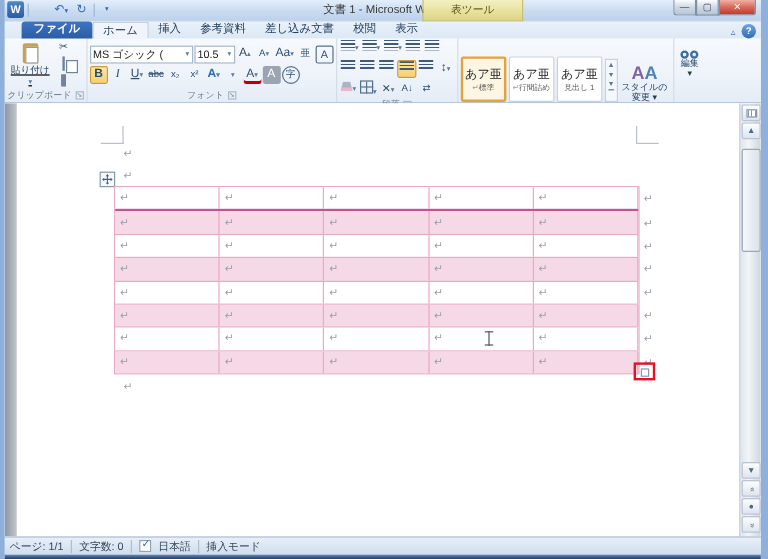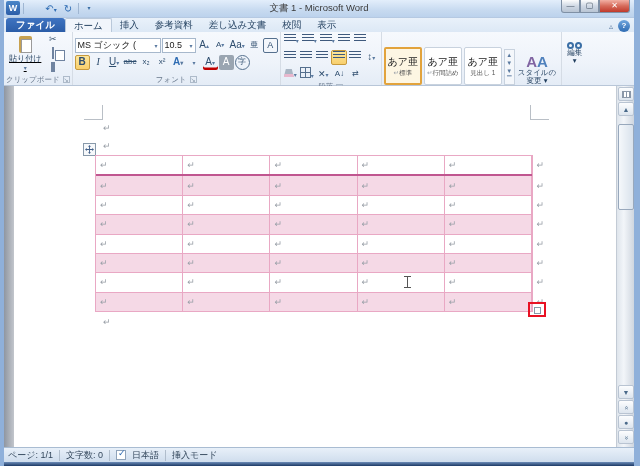--- a/index.html
+++ b/index.html
@@ -32,21 +32,21 @@
   .win-controls { position:absolute; right:4px; top:0; display:flex; }
   .win-btn { width:19px; height:13px; border:1px solid #7f90a5; border-top:none;
     background:linear-gradient(#fdfdfd,#cfd8e4 50%,#b9c5d4); color:#3d4c5e;
     font-size:8px; text-align:center; line-height:12px; }
   .win-btn.close { width:31px; background:linear-gradient(#f2b0a4,#d66a5a 50%,#c0392b);
     color:#fff; border-bottom-right-radius:3px; }
   .win-btn.min { border-bottom-left-radius:3px; }
 
   
   .tabrow { position:relative; display:flex; align-items:flex-end; height:14px;
-    background:linear-gradient(#e9f1fa,#dce8f5); padding-left:2px; }
+    background:linear-gradient(#e9f1fa,#dce8f5); padding-left:14px; }
   .tab { font-size:9.5px; color:#1e3c5c; padding:1px 8px 1px; white-space:nowrap;
     height:14px; line-height:12px; }
   .tab.file { background:linear-gradient(#3f74c1,#2b5da8); color:#fff;
     border-radius:3px 3px 0 0; padding:1px 10px; font-weight:bold; }
   .tab.active { background:#f1f5fb; border:1px solid #b9c8da; border-bottom:none;
     border-radius:2px 2px 0 0; }
   .ctx-tabs { display:flex; background:linear-gradient(#fbf8d9,#f1ecb8);
     border:1px solid #d8d194; border-bottom:none; height:14px; }
   .tabrow-right { position:absolute; right:4px; top:2px; display:flex; gap:5px; align-items:center; }
   .caret-up { color:#5a7aa0; font-size:8px; }
@@ -186,20 +186,21 @@
     <div class="qat">
       <span class="word-icon">W</span>
       <span class="qat-sep"></span>
       <span class="qat-btn"><span class="save-ic"></span></span>
       <span class="qat-btn undo-ic">↶<span style="font-size:6px">▾</span></span>
       <span class="qat-btn undo-ic">↻</span>
       <span class="qat-sep"></span>
       <span class="qat-btn" style="font-size:6px">▾</span>
     </div>
     <div class="title-text">文書 1 - Microsoft Word</div>
+    <div class="ctx-title">表ツール</div>
     <div class="win-controls">
       <div class="win-btn min">—</div>
       <div class="win-btn">▢</div>
       <div class="win-btn close">✕</div>
     </div>
   </div>
 
   <div class="tabrow">
     <div class="tab file">ファイル</div>
     <div class="tab active">ホーム</div>

